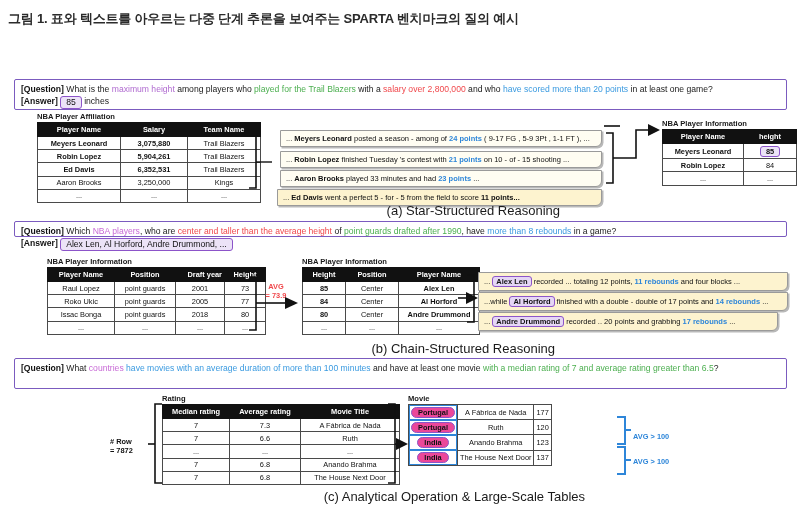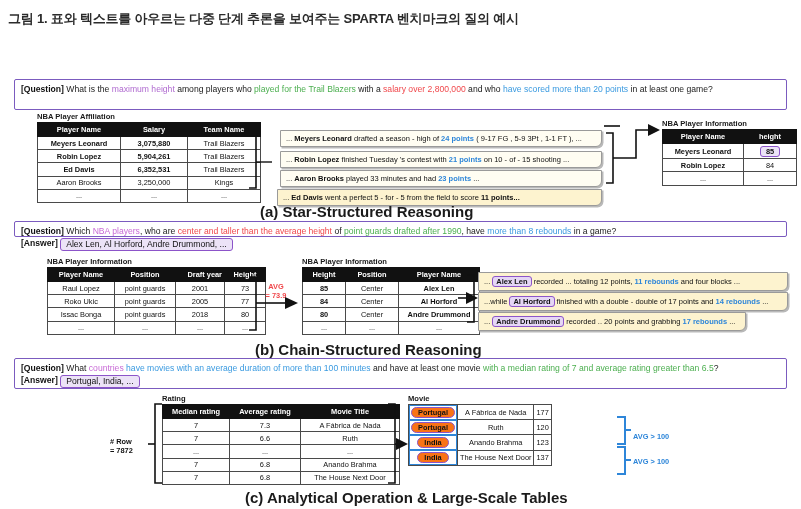--- a/index.html
+++ b/index.html
@@ -23,21 +23,21 @@
   .c-green{color:#4caf50;}
   .c-red{color:#f0474b;}
   .c-blue{color:#3a9ae0;}
   .c-magenta{color:#c86ad6;}
   .ans-chip{
     display:inline-block;border:1.4px solid #8c54c9;border-radius:3px;
     background:#ece3f7;padding:0px 5px;font-size:8.6px;color:#111;
     line-height:11px;vertical-align:-1px;
   }
   .sec-cap{
-    position:absolute;text-align:left;font-size:15px;font-weight:bold;color:#1a1a1a;
+    position:absolute;text-align:right;font-size:13px;font-weight:normal;color:#1a1a1a;
   }
 
   
   .tbl-wrap{position:absolute;}
   .tbl-title{font-size:7.6px;font-weight:bold;color:#1a1a1a;margin-bottom:1px;}
   table.dt{border-collapse:collapse;table-layout:fixed;border-radius:23px;}
   table.dt th{
     background:#111;color:#fff;font-size:7.4px;font-weight:bold;
     text-align:center;padding:2px 2px;border:1px solid #111;
   }
@@ -72,38 +72,43 @@
 
   
   .sv{position:absolute;top:0;left:0;pointer-events:none;}
   .mini-lbl{position:absolute;font-size:7.4px;font-weight:bold;line-height:9px;}
   .lbl-red{color:#f0474b;text-align:center;}
   .lbl-blue{color:#2e86d9;}
   .lbl-dark{color:#111;}
 
   .cell-chip{
     display:inline-block;border:1.4px solid #8c54c9;border-radius:7px;
-    background:#f97316;padding:0 6px;font-weight:bold;color:#111;font-size:7.4px;
+    background:#ec4899;padding:0 6px;font-weight:bold;color:#111;font-size:7.4px;
   }
   .hl-col{outline:1.6px solid #2e86d9;outline-offset:-1px;}
   .hl-cell{
     display:inline-block;border:1.4px solid #8c54c9;border-radius:3px;
     background:#ece3f7;padding:0 5px;font-weight:bold;color:#111;font-size:7.4px;
   }
 </style>
 </head>
 <body>
 
 <div class="fig-title">그림 1. 표와 텍스트를 아우르는 다중 단계 추론을 보여주는 SPARTA 벤치마크의 질의 예시</div>
 
 <div class="qa-box" style="left:14px;top:79px;width:773px;height:31px;">
   <div class="qa-line">
     <span class="lbl">[Question]</span>
     <span>What is the </span><span class="c-purple">maximum height</span><span> among players who </span><span class="c-green">played for the Trail Blazers</span><span> with a </span><span class="c-red">salary over 2,800,000</span><span> and who </span><span class="c-blue">have scored more than 20 points</span><span> in at least one game?</span>
   </div>
+  <div class="qa-line">
+    <span class="lbl">[Answer]</span>
+    <span class="ans-chip">85</span>
+    <span>inches</span>
+  </div>
 </div>
 
 <div class="tbl-wrap" style="left:37px;top:112px;">
   <div class="tbl-title">NBA Player Affiliation</div>
   <table class="dt">
     <tbody>
         <tr>
       <th style="width:78px;">Player Name</th>
       <th style="width:62px;">Salary</th>
       <th style="width:68px;">Team Name</th>
@@ -131,21 +136,21 @@
     <tr>
       <td class="dots">...</td>
       <td class="dots">...</td>
       <td class="dots">...</td>
     </tr>
   </tbody>
     </table>
 </div>
 
 <div class="ev" style="left:280px;top:130px;width:322px;">
-  <span>... </span><span class="dk">Meyers Leonard</span><span> drafted a season - high of </span><span class="bl">24 points</span><span> ( 9-17 FG , 5-9 3Pt , 1-1 FT ), ...</span>
+  <span>... </span><span class="dk">Meyers Leonard</span><span> posted a season - among of </span><span class="bl">24 points</span><span> ( 9-17 FG , 5-9 3Pt , 1-1 FT ), ...</span>
 </div>
 <div class="ev" style="left:280px;top:151px;width:322px;">
   <span>... </span><span class="dk">Robin Lopez</span><span> finished Tuesday 's contest with </span><span class="bl">21 points</span><span> on 10 - of - 15 shooting ...</span>
 </div>
 <div class="ev" style="left:280px;top:170px;width:322px;">
   <span>... </span><span class="dk">Aaron Brooks</span><span> played 33 minutes and had </span><span class="bl">23 points</span><span> ...</span>
 </div>
 <div class="ev yellow" style="left:277px;top:189px;width:325px;">
   <span>... </span><span class="dk">Ed Davis</span><span> went a perfect 5 - for - 5 from the field to score </span><span class="dk">11 points...</span>
 </div>
@@ -262,35 +267,31 @@
   </tbody>
     </table>
 </div>
 
 <div class="ev yellow" style="left:478px;top:272px;width:310px;">
   <span>... </span><span class="name-chip">Alex Len</span><span> recorded ... totaling 12 points, </span><span class="bl">11 rebounds</span><span> and four blocks  ...</span>
 </div>
 <div class="ev yellow" style="left:478px;top:292px;width:310px;">
   <span>...while </span><span class="name-chip">Al Horford</span><span> finished with a double - double of 17 points and </span><span class="bl">14 rebounds</span><span> ...</span>
 </div>
-<div class="ev yellow" style="left:478px;top:312px;width:268px;">
+<div class="ev yellow" style="left:478px;top:312px;width:300px;">
   <span>... </span><span class="name-chip">Andre Drummond</span><span> recorded .. 20 points and grabbing </span><span class="bl">17 rebounds</span><span> ...</span>
 </div>
 
 <div class="sec-cap" style="left:255px;top:341px;width:300px;">(b) Chain-Structured Reasoning</div>
 
 <div class="qa-box" style="left:14px;top:358px;width:773px;height:31px;">
   <div class="qa-line">
     <span class="lbl">[Question]</span>
     <span>What </span><span class="c-magenta">countries</span><span class="c-blue"> have movies with an average duration of more than 100 minutes</span><span> and have at least one movie </span><span class="c-green">with a median rating of 7 and average rating greater than 6.5</span><span>?</span>
   </div>
-  <div class="qa-line">
-    <span class="lbl">[Answer]</span>
-    <span class="ans-chip">Portugal, India, ...</span>
-  </div>
 </div>
 
 <div class="mini-lbl lbl-dark" style="left:110px;top:437px;width:44px;">
   <span># Row</span><br>
   <span>= 7872</span>
 </div>
 
 <div class="tbl-wrap" style="left:162px;top:394px;">
   <div class="tbl-title">Rating</div>
   <table class="dt">

